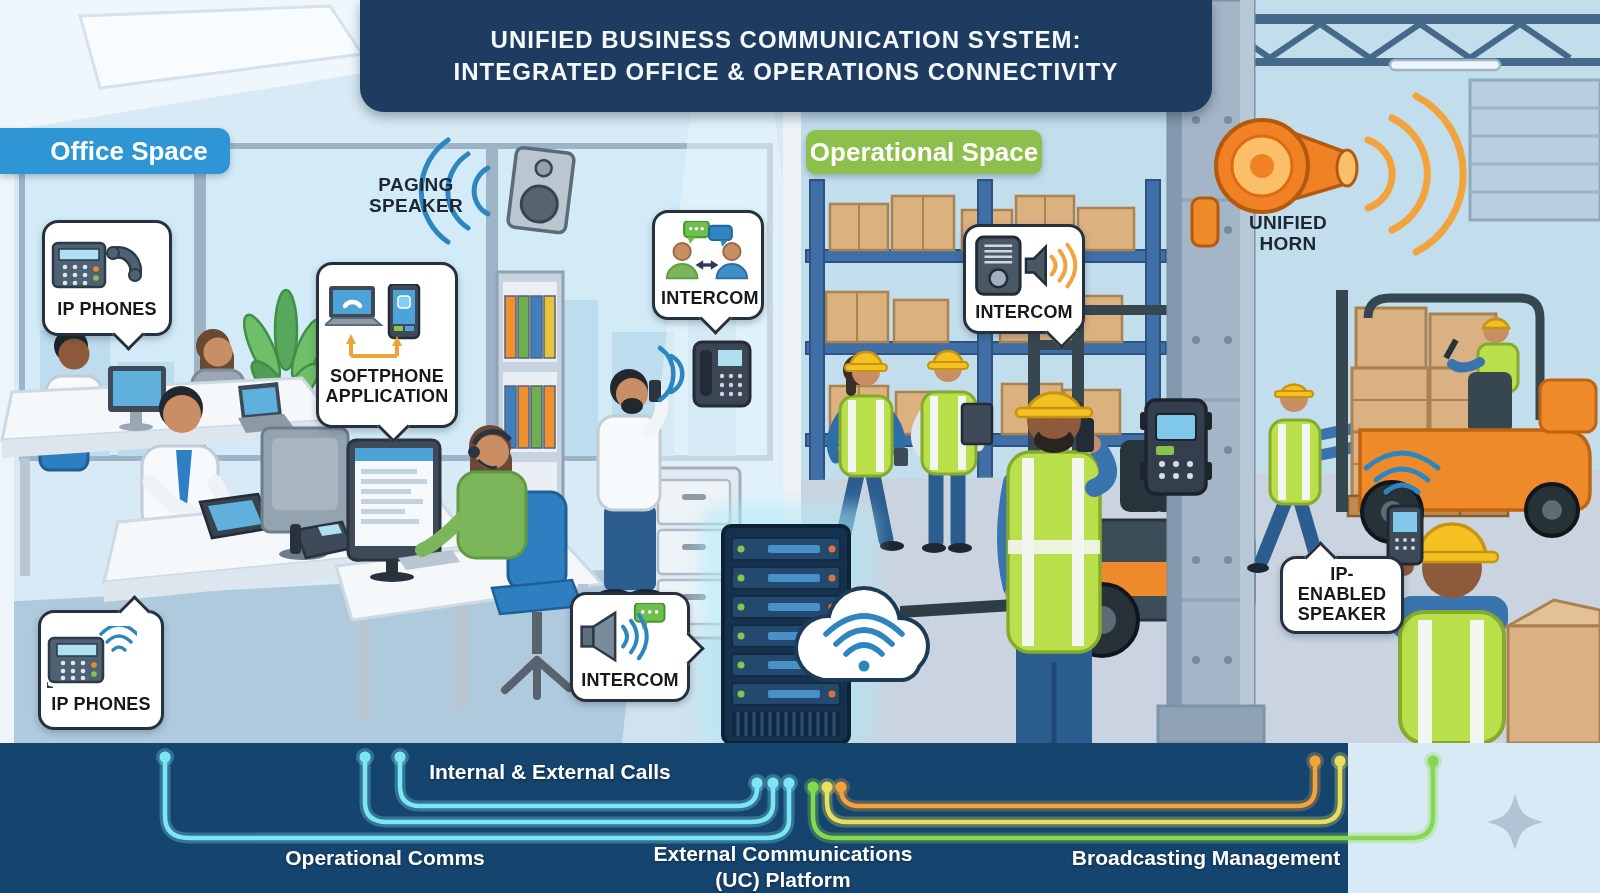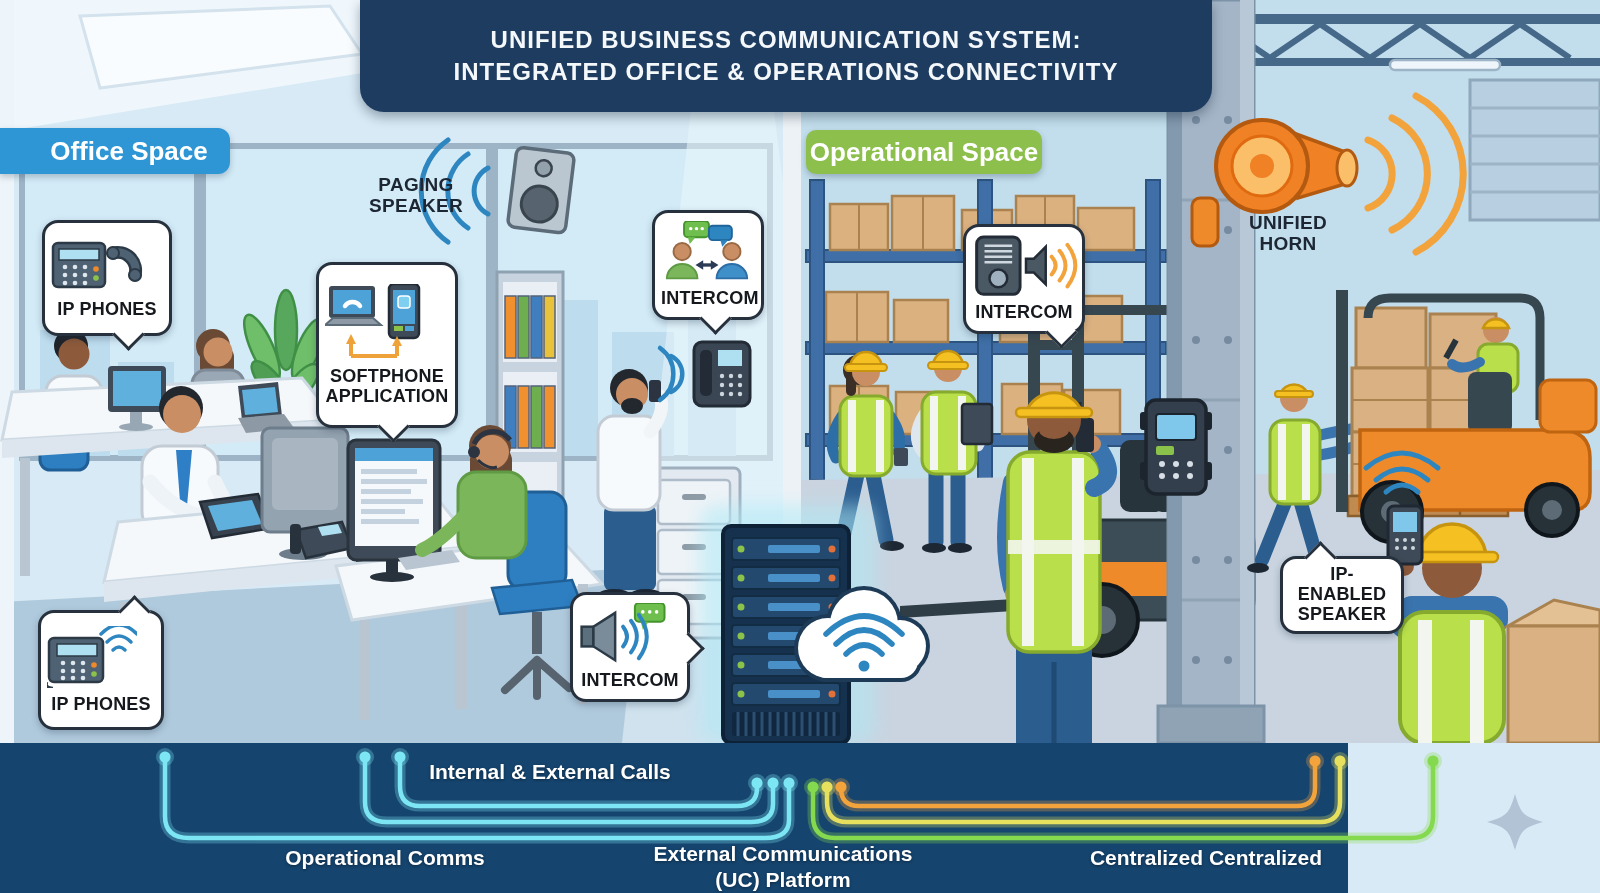--- a/index.html
+++ b/index.html
@@ -763,20 +763,20 @@
               <circle cx="1433" cy="18" r="9"></circle>
             </g>
           <circle cx="813" cy="44" r="5.5"></circle>
             <circle cx="1433" cy="18" r="5.5"></circle>
         </g>
       </g>
       <path fill="#b3c3d6" d="M1515,51 C1521,71 1523,73 1543,79 C1523,85 1521,87 1515,107 C1509,87 1507,85 1487,79 C1507,73 1509,71 1515,51 Z"></path>
     </svg>
     <div class="bar-label" style="left:550px;top:17px">Internal &amp; External Calls</div>
     <div class="bar-label" style="left:385px;top:103px">Operational Comms</div>
-    <div class="bar-label" style="left:1206px;top:103px">Centralized Centralized</div>
+    <div class="bar-label" style="left:1206px;top:103px">Broadcasting Management</div>
     <div class="bar-label bar-label-uc" style="left:783px;top:98px">
       <div>External Communications</div>
       <div>(UC) Platform</div>
     </div>
   </div>
 
 </div>
 
 </body></html>

